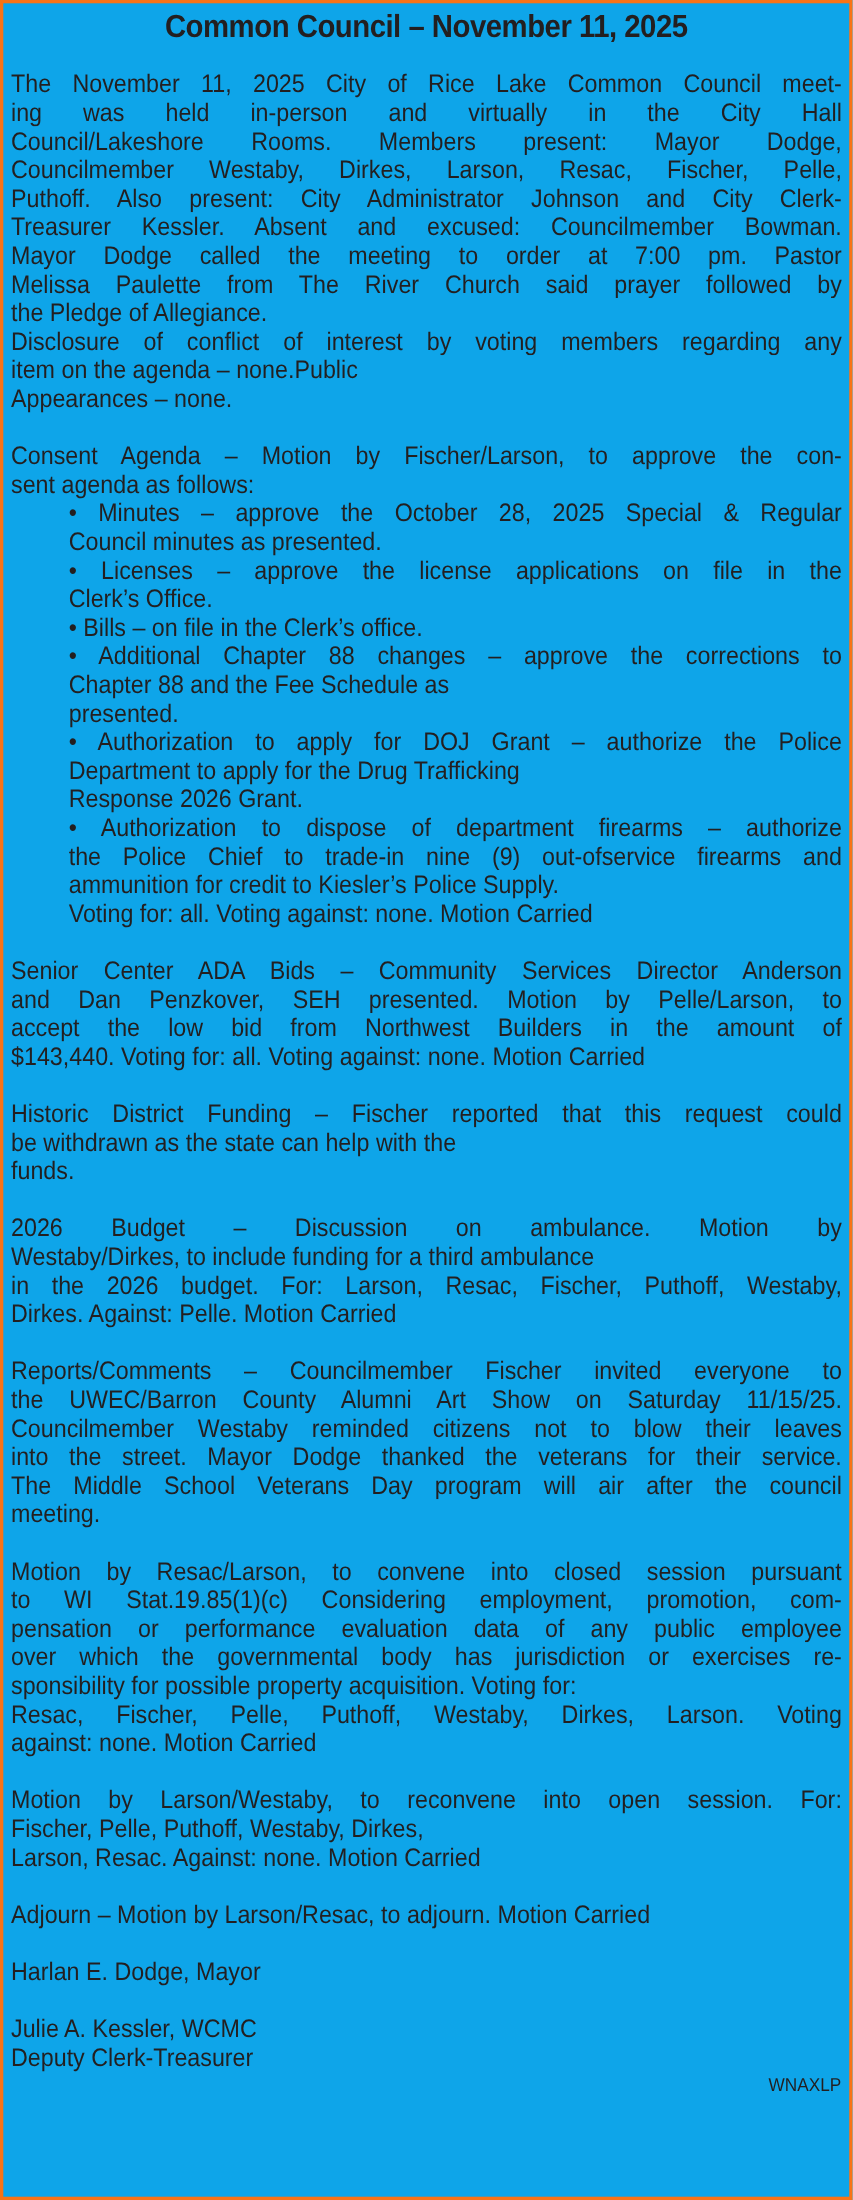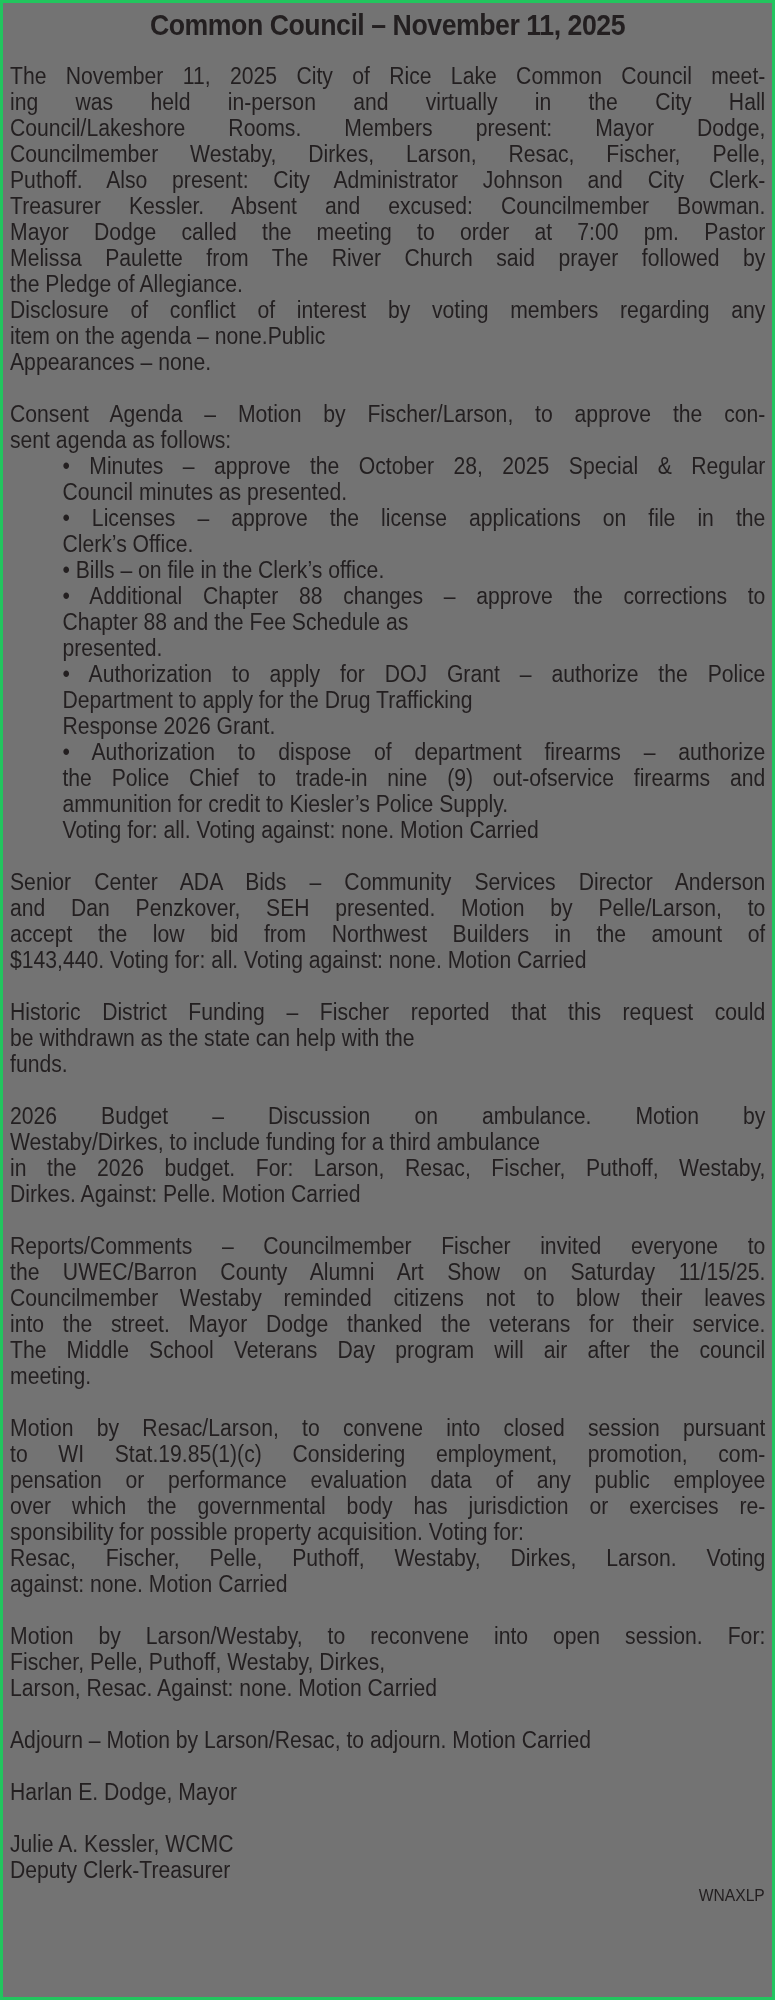--- a/index.html
+++ b/index.html
@@ -1,21 +1,21 @@
 <!DOCTYPE html>
 <html><head>
   <meta charset="utf-8">
   <style>
     html, body { margin: 0; padding: 0; background: #ffffff; }
     body { width: 775px; height: 2000px; overflow: hidden; }
     .frame {
       position: absolute; left: 0; top: 0;
       width: 769px; height: 1994px;
-      border: 3px solid #22c55e;
-      background: #737373;
+      border: 3px solid #f97316;
+      background: #0ea5e9;
     }
     .title {
       position: absolute; left: 0; top: 6px; width: 769px;
       text-align: center;
       font-family: "Liberation Sans", sans-serif;
       font-weight: bold;
       font-size: 29px;
       color: #231f20;
       letter-spacing: -0.5px;
       transform: scaleX(0.92);

